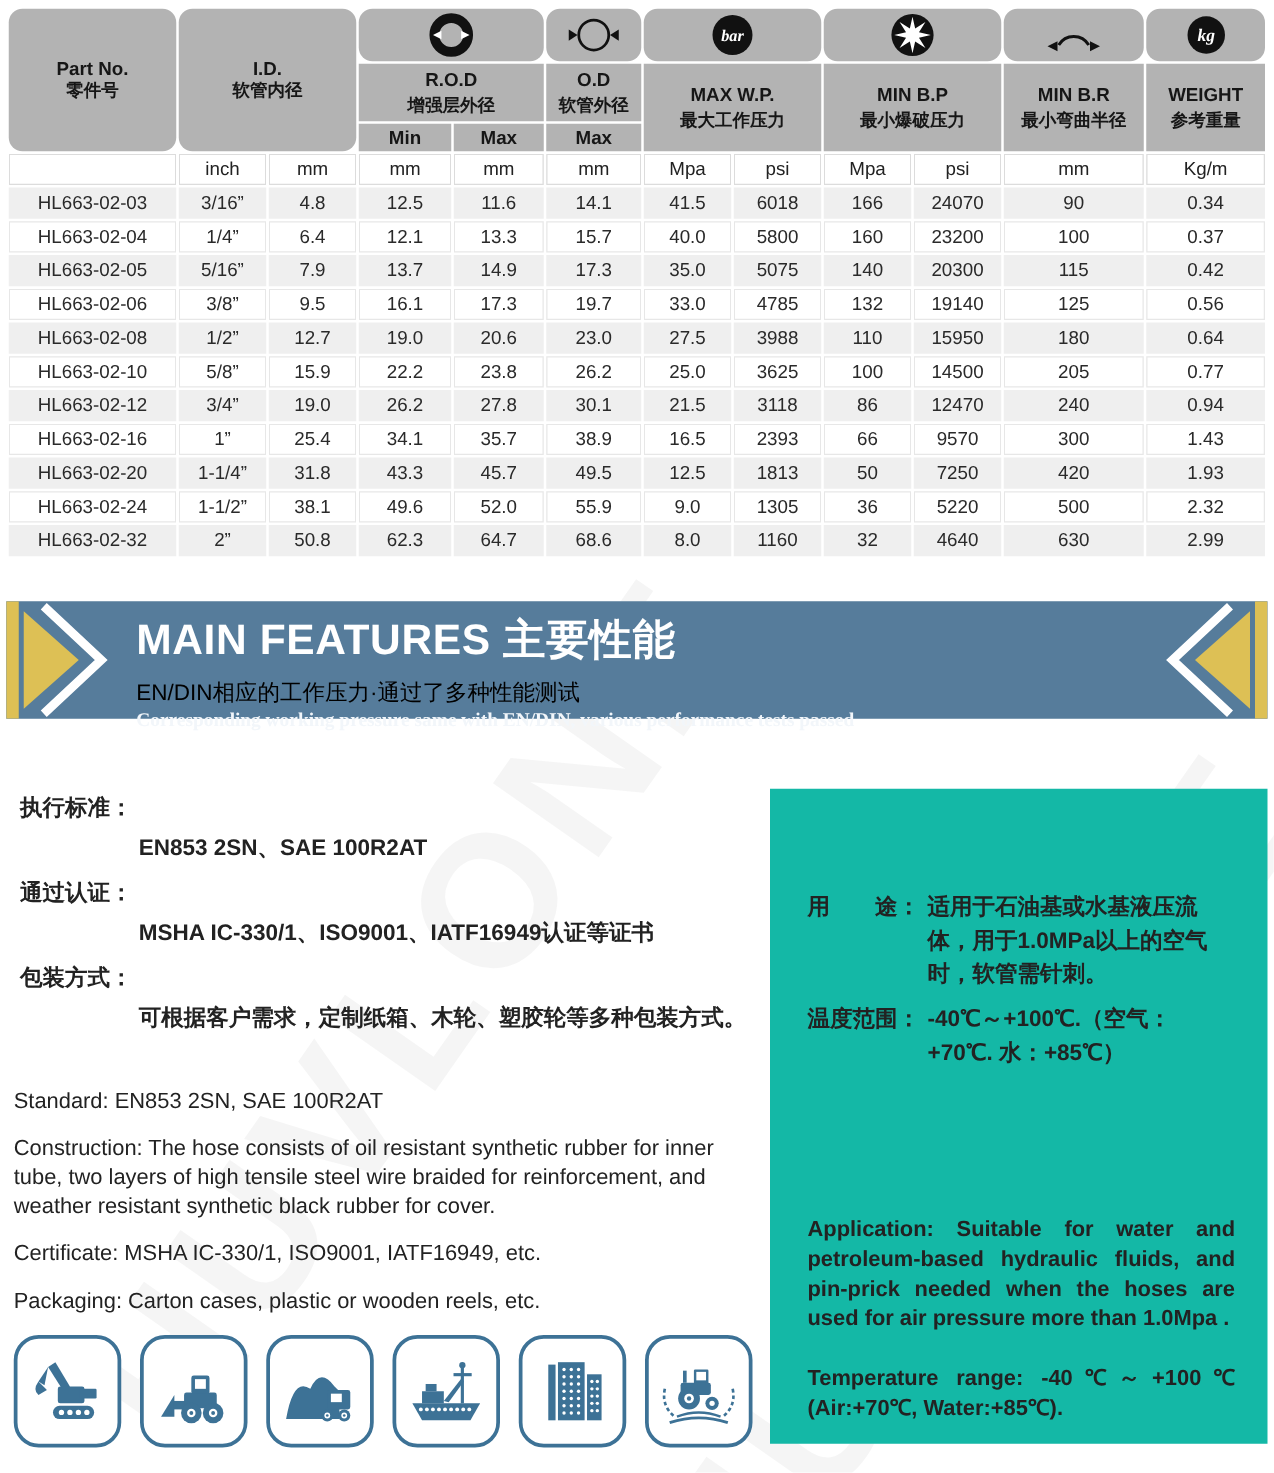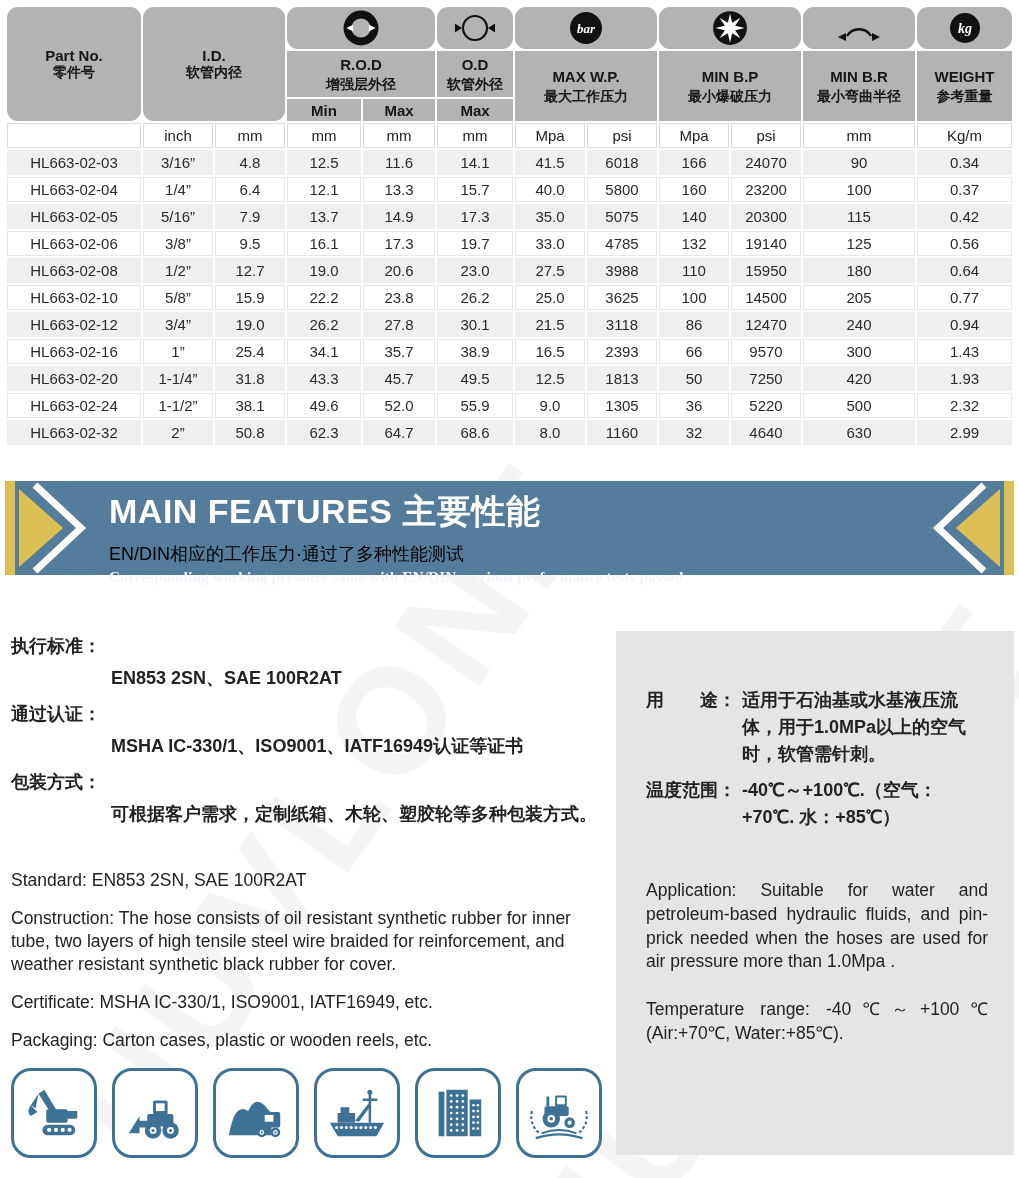--- a/index.html
+++ b/index.html
@@ -35,26 +35,26 @@
   .banner-text { position:absolute; left:104px; top:8px; color:#fff; }
   .banner-title { margin:0; font-size:34px; font-weight:bold; letter-spacing:0.5px; }
   .banner-cn { margin:7px 0 2px 0; font-size:18px; color:#000000; }
   .banner-en { margin:0; font-family:"Liberation Serif", serif; font-weight:bold; font-size:15.5px; color:#f2f6fa; }
 
   
   .content { display:flex; margin-top:56px; height:524px; }
   .left-col { flex:1; padding:2px 14px 0 6px; display:flex; flex-direction:column; }
   .spec-row { display:flex; margin-bottom:9px; }
   .cn-specs { font-size:18px; font-weight:bold; line-height:1.5; }
-  .cn-specs .spec-label { flex:0 0 100px; white-space:nowrap; }
+  .cn-specs .spec-label { flex:0 0 100px; white-space:nowrap;text-align:center; }
   .cn-specs .spec-value { flex:1;margin-top:32px; }
   .en-specs { margin-top:32px; font-size:17.5px; line-height:1.32; }
   .en-specs p { margin:0 0 15px 0; }
 
-  .right-panel { width:422px; background:#e5e5e5; box-sizing:border-box; padding:56px 26px 0 30px; }
+  .right-panel { width:422px; background:#14b8a6; box-sizing:border-box; padding:81px 26px 0 30px; }
   .right-panel .cn-block { font-size:18px; font-weight:bold; line-height:1.5; }
   .right-panel .spec-label { flex:0 0 96px; white-space:nowrap; }
   .right-panel .spec-value { flex:1; }
   .right-panel .en-block p { margin:24px 0 0 0; font-size:17.5px; line-height:1.36; text-align:justify; }
 
   
   .industry-icons { margin-top:auto; display:flex; gap:15px; padding-bottom:6px; }
   .ind { width:80px; height:84px; border:3px solid #3d7296; border-radius:20px;
          display:flex; align-items:center; justify-content:center; background:#fff; }
   .ind svg { fill:#3d7296; }
@@ -512,20 +512,20 @@
       <div class="cn-block">
         <div class="spec-row">
           <span class="spec-label">用　　途：</span>
           <span class="spec-value">适用于石油基或水基液压流体，用于1.0MPa以上的空气时，软管需针刺。</span>
         </div>
         <div class="spec-row">
           <span class="spec-label">温度范围：</span>
           <span class="spec-value">-40℃～+100℃.（空气：+70℃. 水：+85℃）</span>
         </div>
       </div>
-      <div class="en-block" style="margin-top:48px;">
+      <div class="en-block" style="margin-top:116px;font-weight:bold;">
         <p>Application: Suitable for water and petroleum-based hydraulic fluids, and pin-prick needed when the hoses are used for air pressure more than 1.0Mpa .</p>
         <p>Temperature range: -40℃～+100℃(Air:+70℃, Water:+85℃).</p>
       </div>
     </div>
 
   </div>
 </div>
 
 </body></html>

